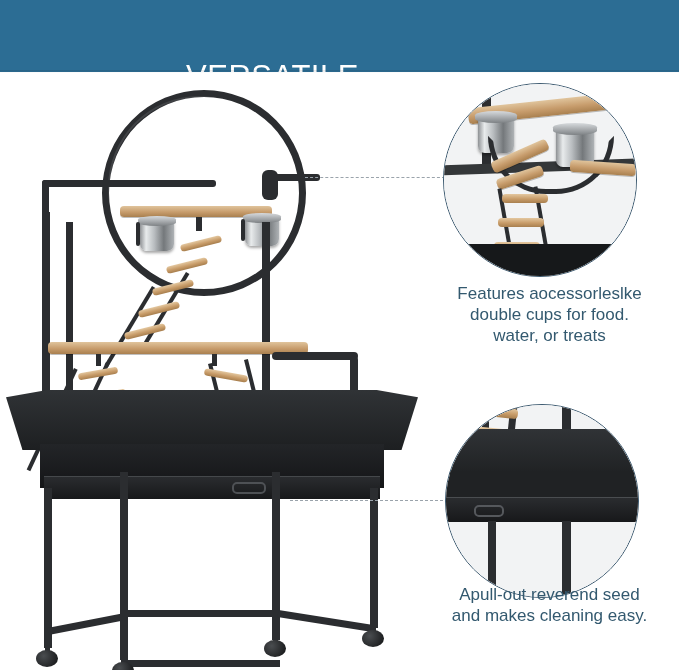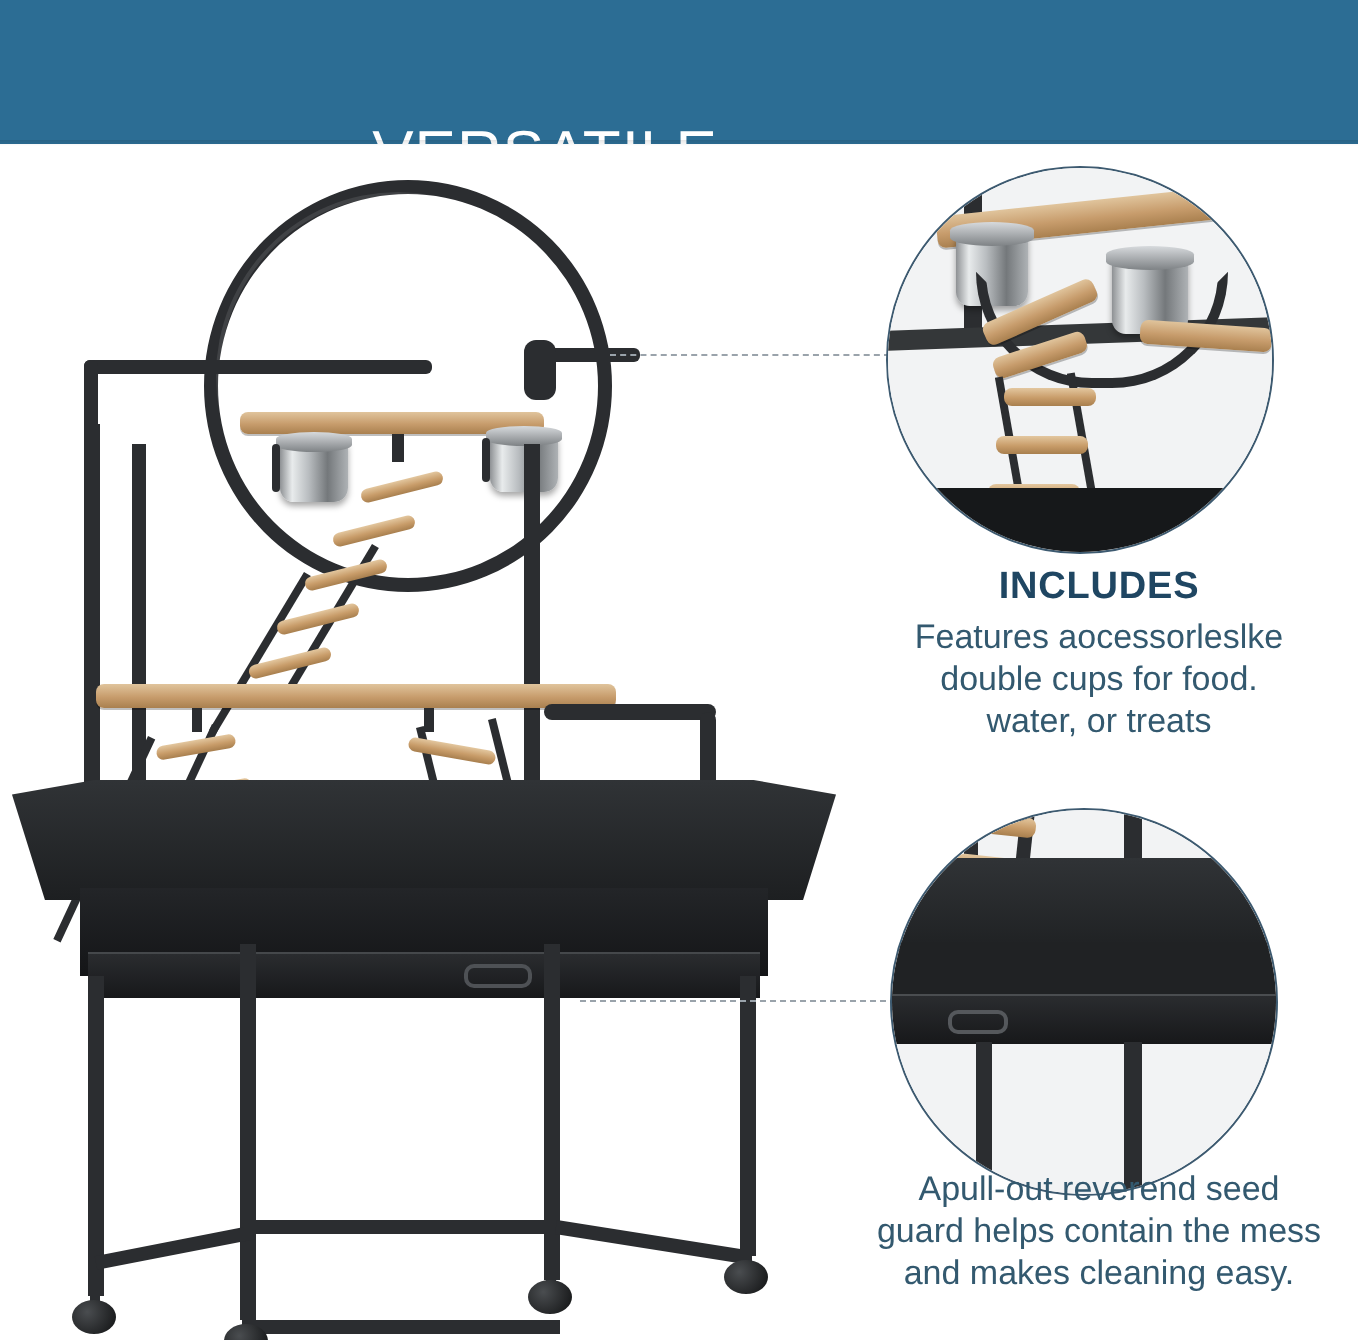--- a/index.html
+++ b/index.html
@@ -183,21 +183,20 @@
   <div style="position:absolute;left:60px;top:104px;width:4px;height:76px;background:#2b2d30;transform:rotate(-10deg);"></div>
   <div style="position:absolute;left:96px;top:102px;width:4px;height:76px;background:#2b2d30;transform:rotate(-10deg);"></div>
   <div class="rung" style="left:58px;top:110px;width:46px;height:9px;"></div>
   <div class="rung" style="left:54px;top:134px;width:46px;height:9px;"></div>
   <div class="rung" style="left:50px;top:158px;width:46px;height:9px;"></div>
 
   <div style="position:absolute;left:-4px;top:160px;width:200px;height:40px;background:#16181a;"></div>
 </div>
 
 <div class="callout-text" style="left:420px;top:283px;">
-  <p class="callout-head">INCLUDES</p>
   <p class="callout-body">Features aocessorleslke</p>
   <p class="callout-body">double cups for food.</p>
   <p class="callout-body">water, or treats</p>
 </div>
 
 <div class="circle" style="left:445px;top:404px;width:192px;height:192px;">
   <div class="c-bg"></div>
 
   <div style="position:absolute;left:36px;top:-4px;width:7px;height:56px;background:#2b2d30;"></div>
   <div style="position:absolute;left:62px;top:-4px;width:7px;height:56px;background:#2b2d30;transform:rotate(6deg);"></div>
@@ -214,15 +213,14 @@
   <div style="position:absolute;left:-12px;top:92px;width:216px;height:24px;
               background:linear-gradient(to bottom,#2a2c2f,#17181a);border-top:1px solid #4a4d50;"></div>
   <div style="position:absolute;left:28px;top:100px;width:26px;height:8px;border:2px solid #55585c;border-radius:5px;"></div>
 
   <div style="position:absolute;left:42px;top:116px;width:8px;height:76px;background:#2b2d30;"></div>
   <div style="position:absolute;left:116px;top:116px;width:9px;height:76px;background:#2b2d30;"></div>
 </div>
 
 <div class="callout-text" style="left:420px;top:584px;">
   <p class="callout-body">Apull-out reverend seed</p>
-  <p class="callout-body">guard helps contain the mess</p>
   <p class="callout-body">and makes cleaning easy.</p>
 </div>
 
 </body></html>

